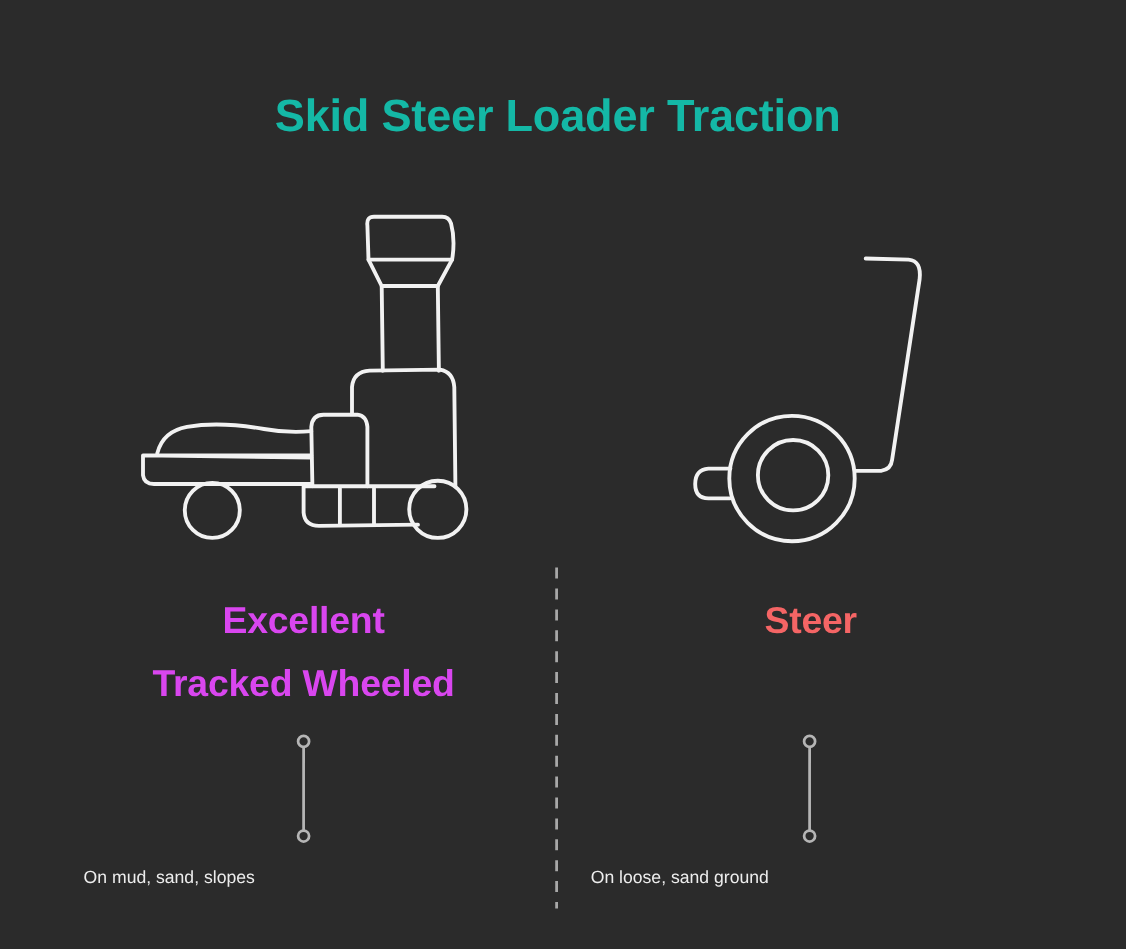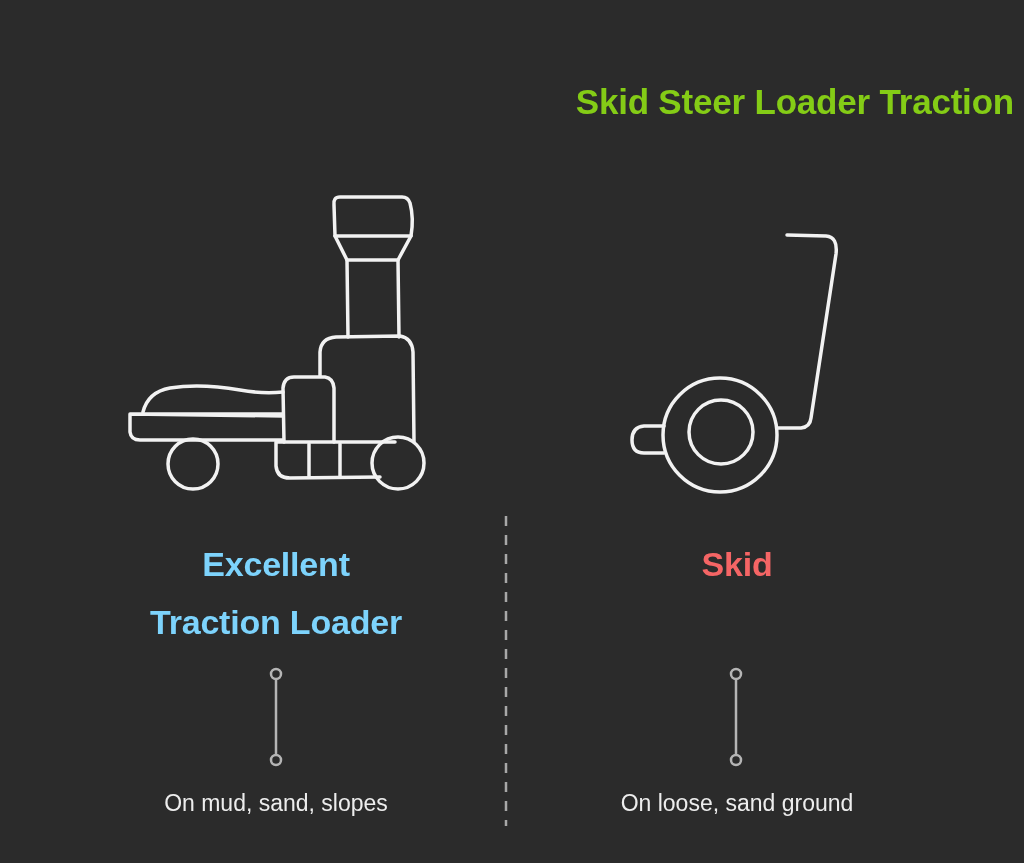--- a/index.html
+++ b/index.html
@@ -4,34 +4,34 @@
   <style>
     html, body { margin: 0; padding: 0; }
     body {
       width: 1024px; height: 863px; overflow: hidden;
       background: #2b2b2b;
       font-family: "Liberation Sans", "DejaVu Sans", sans-serif;
       position: relative;
     }
     .title {
       position: absolute; left: 0; top: 82px; width: 1014px;
-      text-align: right; color: #84cc16;
-      font-size: 35px; font-weight: bold; letter-spacing: -0.2px;
+      text-align: center; color: #14b8a6;
+      font-size: 41px; font-weight: bold; letter-spacing: -0.2px;
     }
     svg.art { position: absolute; left: 0; top: 0; }
     .heading {
       position: absolute; text-align: center; font-weight: bold;
       font-size: 34px; line-height: 58px; letter-spacing: -0.2px;
     }
     .heading .l1, .heading .l2 { display: block; white-space: nowrap; }
     .heading.left { left: 76px; width: 400px; top: 535px; }
     .heading.right { left: 537px; width: 400px; top: 535px; }
     .caption {
-      position: absolute; text-align: center; color: #ededed;
-      font-size: 23px; top: 790px; white-space: nowrap;
+      position: absolute; color: #ededed;
+      font-size: 16px; top: 790px; white-space: nowrap;
     }
     .caption.left { left: 76px; width: 400px; }
     .caption.right { left: 537px; width: 400px; }
   </style>
 </head>
 <body>
 
 <div class="title">Skid Steer Loader Traction</div>
 
 <svg class="art" width="1024" height="863" viewBox="0 0 1024 863">
@@ -77,22 +77,22 @@
     <circle cx="276" cy="674" r="5"></circle>
     <circle cx="276" cy="760" r="5"></circle>
   </g>
   <g stroke="#b5b5b5" stroke-width="2.5" fill="none">
     <line x1="736" y1="679" x2="736" y2="755"></line>
     <circle cx="736" cy="674" r="5"></circle>
     <circle cx="736" cy="760" r="5"></circle>
   </g>
 </svg>
 
-<div class="heading left" style="color:#7dd3fc;">
+<div class="heading left" style="color:#d946ef;">
   <span class="l1">Excellent</span>
-  <span class="l2">Traction Loader</span>
+  <span class="l2">Tracked Wheeled</span>
 </div>
 <div class="heading right" style="color:#f56565;">
-  <span class="l1">Skid</span>
+  <span class="l1">Steer</span>
 </div>
 
 <div class="caption left">On mud, sand, slopes</div>
 <div class="caption right">On loose, sand ground</div>
 
 </body></html>

